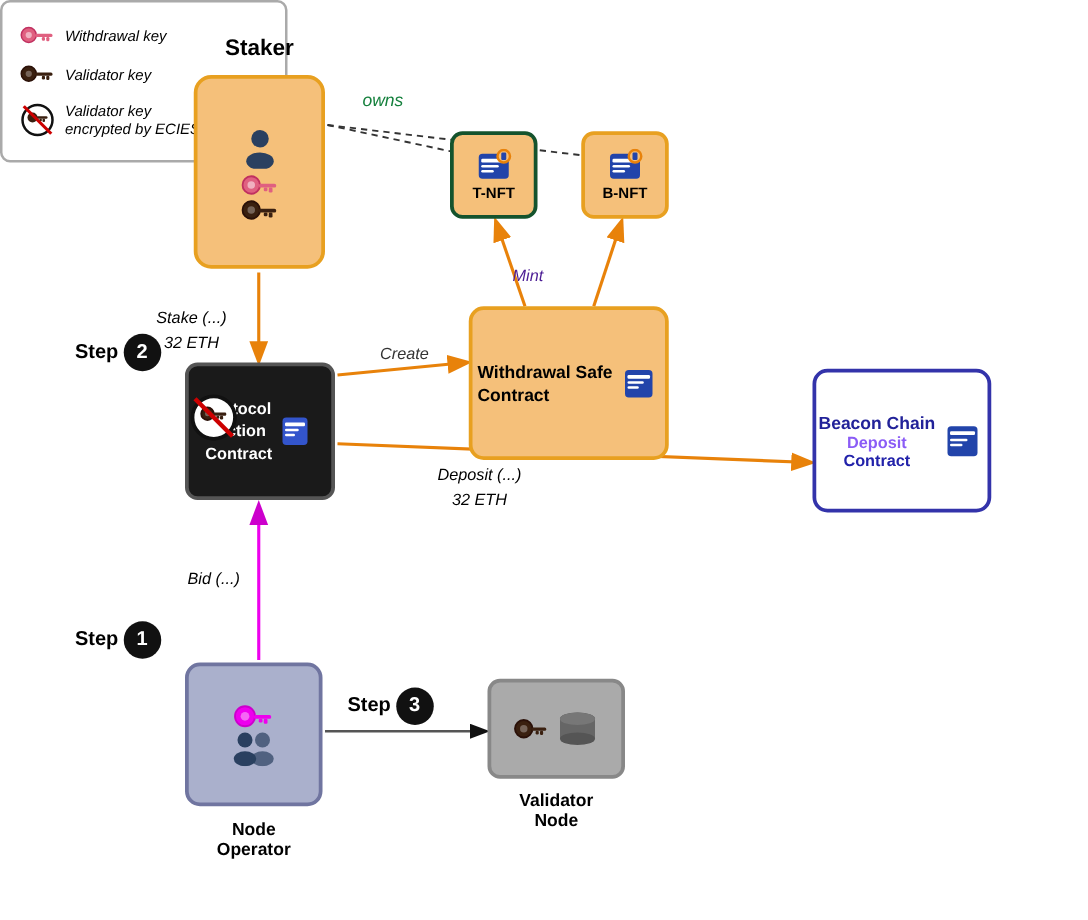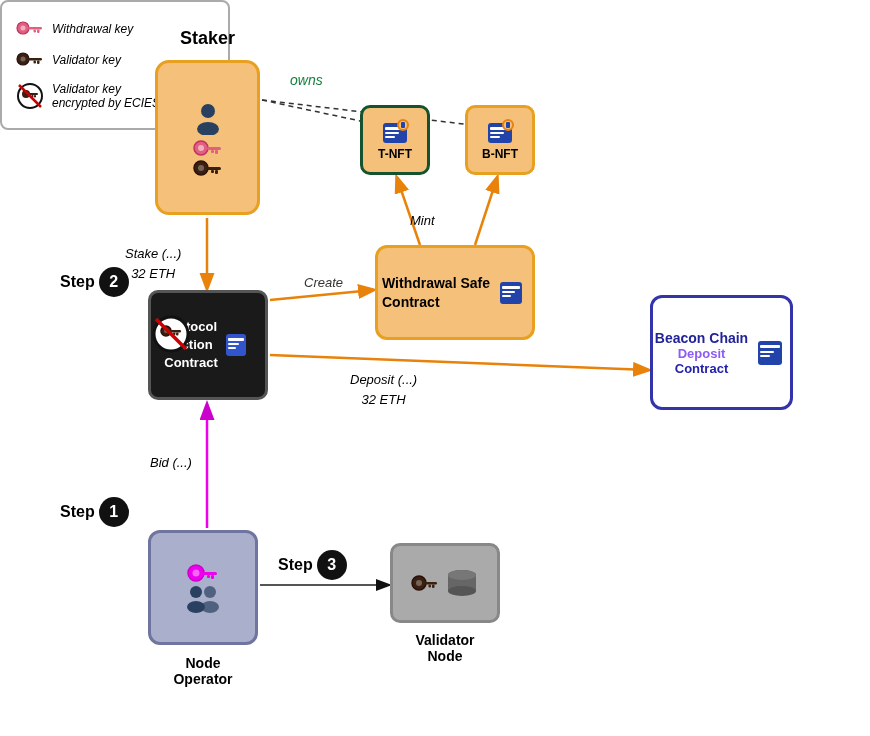--- a/index.html
+++ b/index.html
@@ -48,21 +48,21 @@
       border-radius: 10px;
       color: #fff;
       font-size: 13px;
       text-align: center;
     }
 
     .withdrawal-box {
       background: #f5c07a;
       border: 3px solid #e8a020;
       width: 160px;
-      height: 95px;
+      height: 123px;
       top: 245px;
       left: 375px;
       border-radius: 12px;
       font-size: 14px;
       text-align: center;
     }
 
     .tnft-box {
       background: #f5c07a;
       border: 3px solid #14532d;
@@ -298,21 +298,21 @@
       <rect x="5" y="13" width="14" height="2" rx="1" fill="#fff"></rect>
       <rect x="5" y="17" width="10" height="2" rx="1" fill="#fff"></rect>
       <ellipse cx="23" cy="6" rx="5" ry="5" fill="#f5c07a" stroke="#e8820a" stroke-width="2"></ellipse>
       <rect x="21" y="3" width="4" height="6" rx="1" fill="#2244aa"></rect>
     </svg>
     <span style="font-size:12px;font-weight:bold;">B-NFT</span>
   </div>
 
   <div style="position:absolute;top:72px;left:290px;font-style:italic;font-size:14px;color:#15803d;">owns</div>
 
-  <div style="position:absolute;top:213px;left:410px;font-style:italic;font-size:13px;color:#000000;">Mint</div>
+  <div style="position:absolute;top:213px;left:410px;font-style:italic;font-size:13px;color:#4c1d95;">Mint</div>
 
   <div class="withdrawal-box box">
     <div style="display:flex;align-items:center;gap:8px;">
       <div style="text-align:left;">
         <div style="font-size:14px;font-weight:bold;line-height:1.3;">Withdrawal Safe<br>Contract</div>
       </div>
       <svg width="30" height="30" viewBox="0 0 30 30">
         <rect x="2" y="4" width="22" height="22" rx="3" fill="#2244aa"></rect>
         <rect x="4" y="8" width="18" height="3" rx="1" fill="#fff"></rect>
         <rect x="4" y="13" width="13" height="2" rx="1" fill="#fff"></rect>

